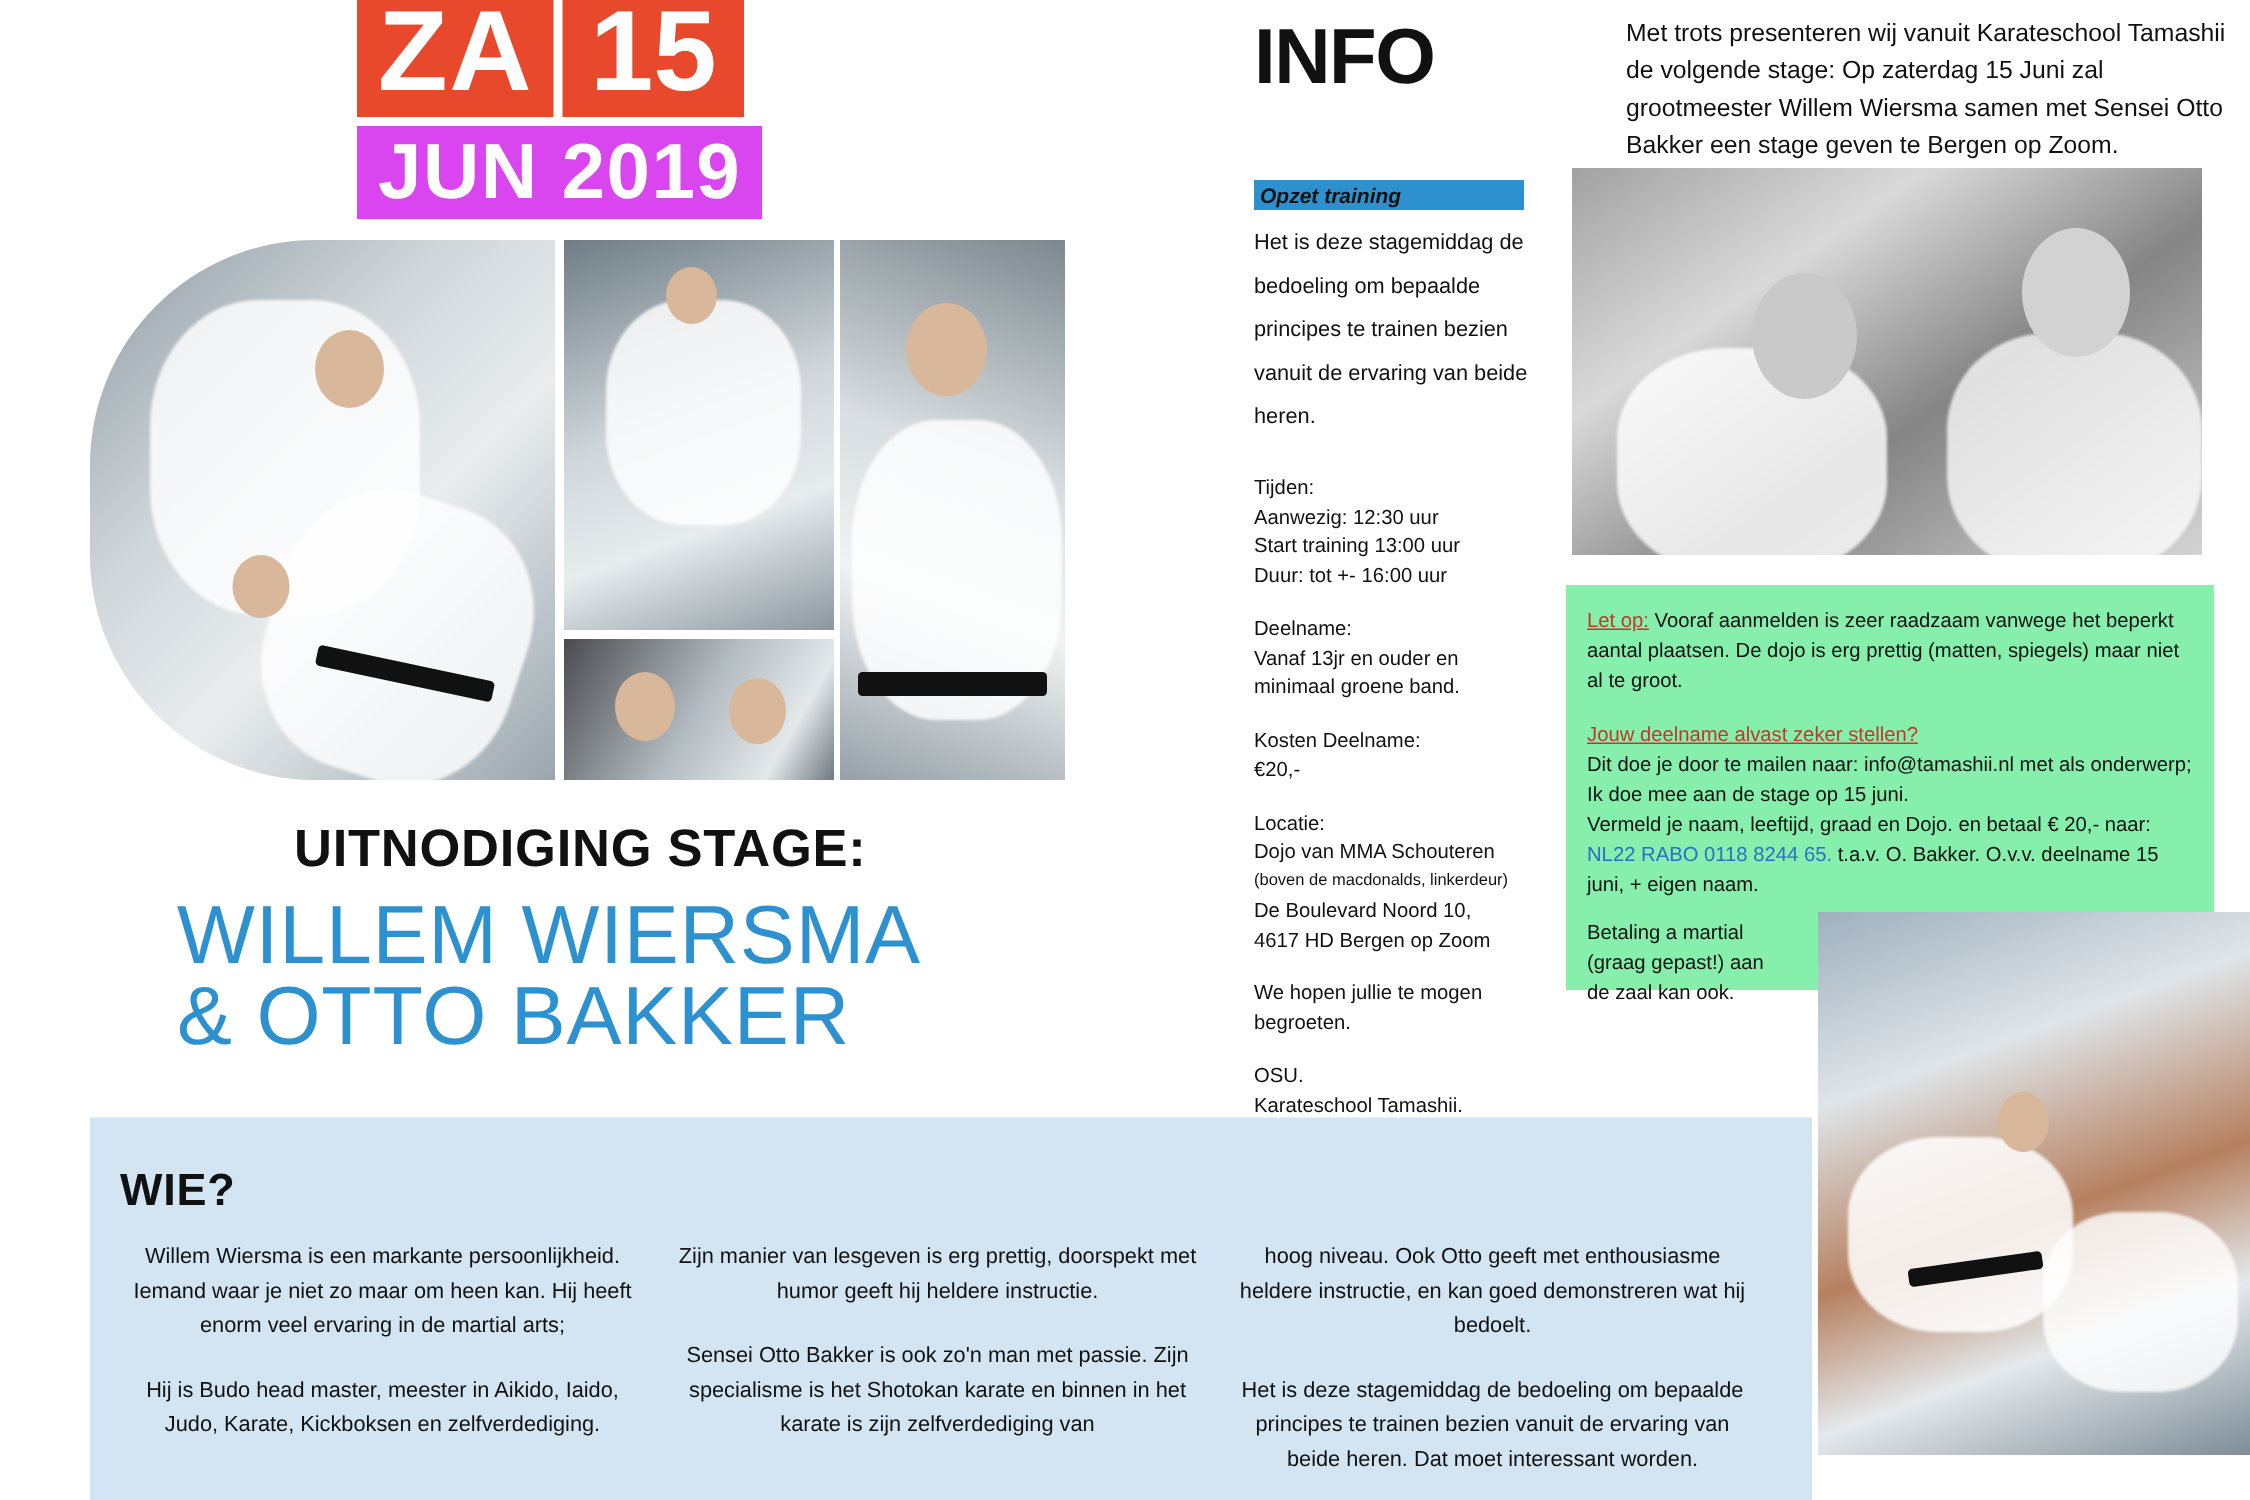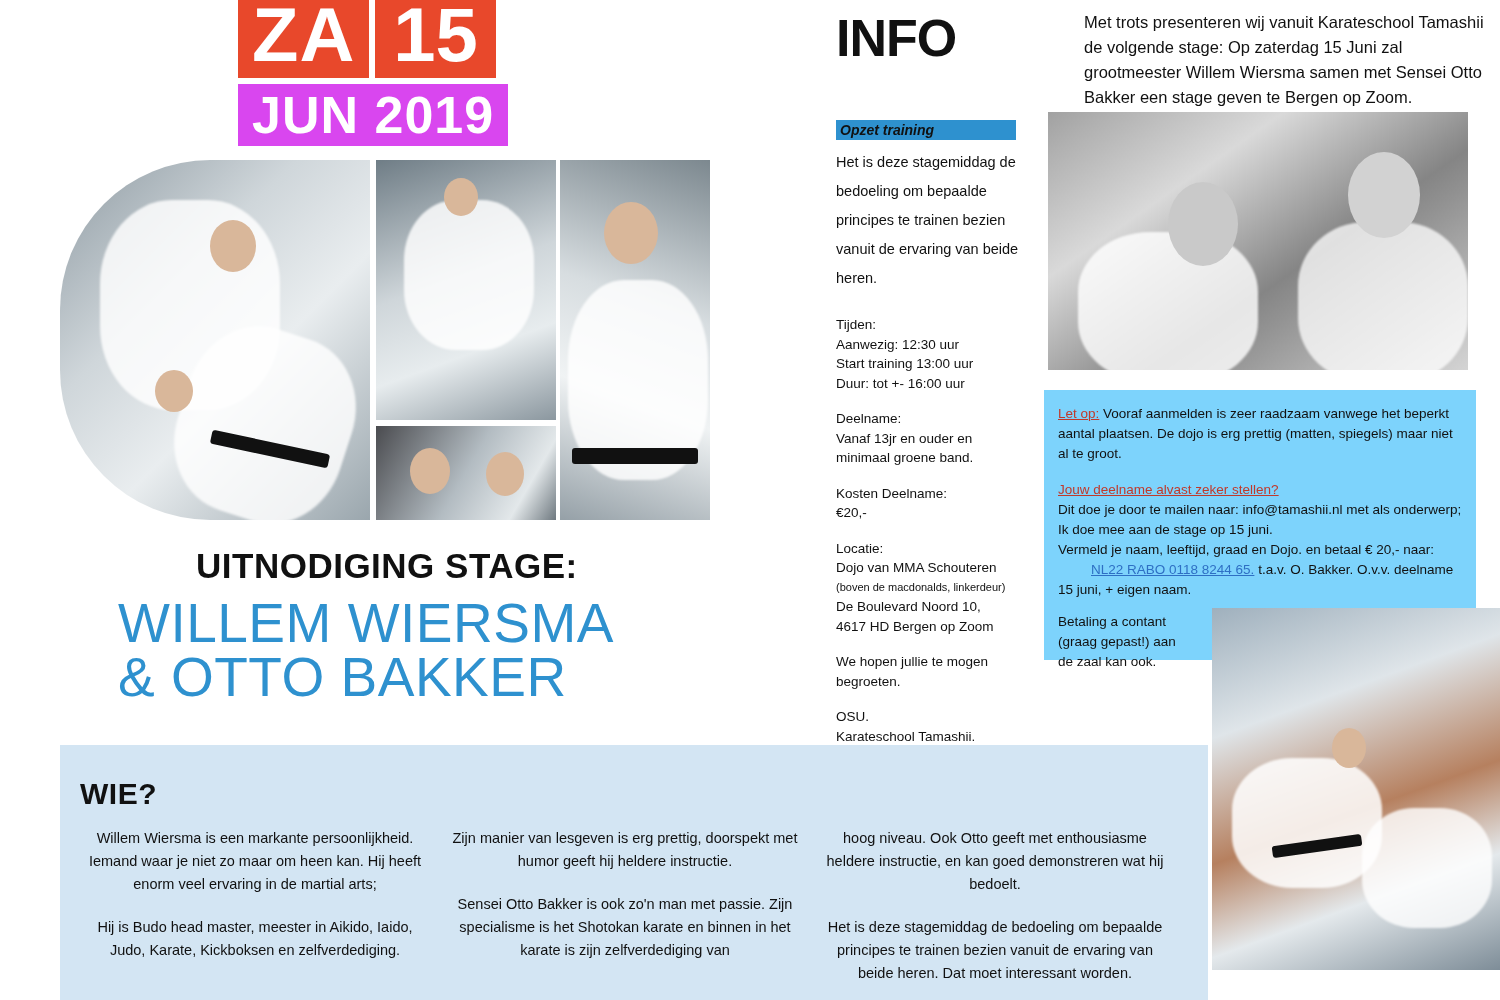--- a/index.html
+++ b/index.html
@@ -74,33 +74,33 @@
   
   .intro{
     position:absolute;left:1084px;top:10px;width:420px;font-size:16.5px;line-height:25px;color:#111;
   }
   .photo-top{
     position:absolute;left:1048px;top:112px;width:420px;height:258px;overflow:hidden;
     background:linear-gradient(145deg,#9aa3a8 0%,#d5dadd 30%,#7d868c 60%,#cfd5d8 100%);
     filter:grayscale(1);
   }
   .panel-blue{
-    position:absolute;left:1044px;top:390px;width:432px;height:270px;background:#7dd3fc;
+    position:absolute;left:1044px;top:390px;width:432px;height:270px;background:#86efac;
   }
   .panel-blue .p1{
     position:absolute;left:14px;top:14px;width:404px;font-size:13.5px;line-height:20px;color:#111;
   }
   .panel-blue .p2{
     position:absolute;left:14px;top:90px;width:404px;font-size:13.5px;line-height:20px;color:#111;
   }
   .panel-blue .p3{
     position:absolute;left:14px;top:222px;width:170px;font-size:13.5px;line-height:20px;color:#111;
   }
   .u-red{color:#c0392b;text-decoration:underline;}
-  .lnk{color:#2e6fc4;text-decoration:underline;margin-left:33px;}
+  .lnk{color:#2e6fc4;}
   .photo-bottom{
     position:absolute;left:1212px;top:608px;width:288px;height:362px;overflow:hidden;
     background:linear-gradient(160deg,#9fb0bd 0%,#dfe5e9 28%,#b6805f 55%,#e4e9ec 75%,#7e8d98 100%);
   }
   
   .wie-panel{
     position:absolute;left:60px;top:745px;width:1148px;height:255px;background:#d3e5f3;
   }
   .wie-title{
     position:absolute;left:20px;top:32px;font-size:30px;font-weight:700;color:#111;letter-spacing:.5px;
@@ -207,21 +207,21 @@
   </div>
   <div class="p2">
     <div class="u-red">Jouw deelname alvast zeker stellen?</div>
     <div>Dit doe je door te mailen naar: info@tamashii.nl met als onderwerp; Ik doe mee aan de stage op 15 juni.</div>
     <div>Vermeld je naam, leeftijd, graad en Dojo. en betaal € 20,- naar:</div>
     <div>
       <span class="lnk">NL22 RABO 0118 8244 65.</span><span> t.a.v. O. Bakker.  O.v.v. deelname 15 juni, + eigen naam.</span>
     </div>
   </div>
   <div class="p3">
-    <div>Betaling a contant</div>
+    <div>Betaling a martial</div>
     <div>(graag gepast!) aan</div>
     <div>de zaal kan ook.</div>
   </div>
 </div>
 
 <div class="photo-bottom">
   <div class="gi" style="left:20px;top:150px;width:150px;height:130px;background:rgba(255,255,255,.85);"></div>
   <div class="gi" style="left:150px;top:200px;width:130px;height:120px;background:rgba(255,255,255,.8);"></div>
   <div class="skin" style="left:120px;top:120px;width:34px;height:40px;"></div>
   <div class="blt" style="left:60px;top:232px;width:90px;height:12px;transform:rotate(-8deg);"></div>

